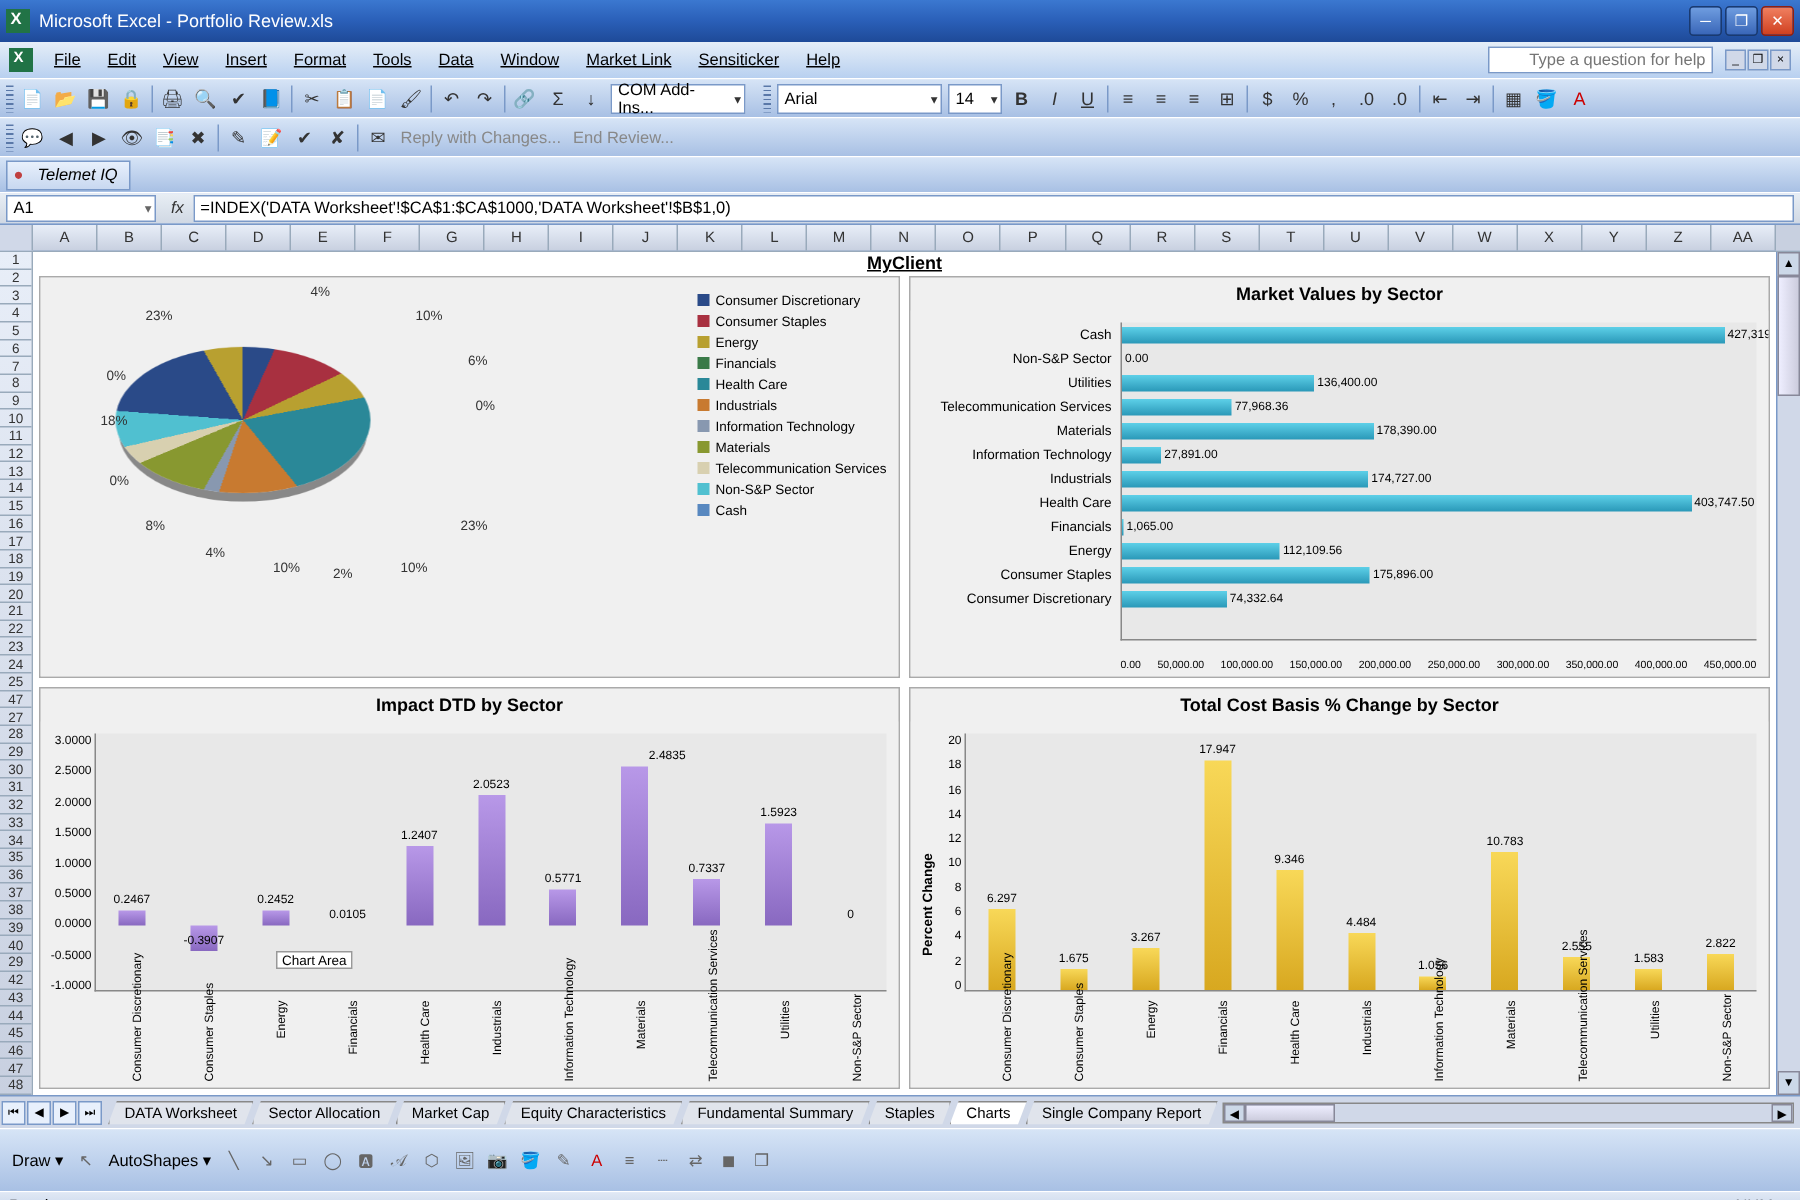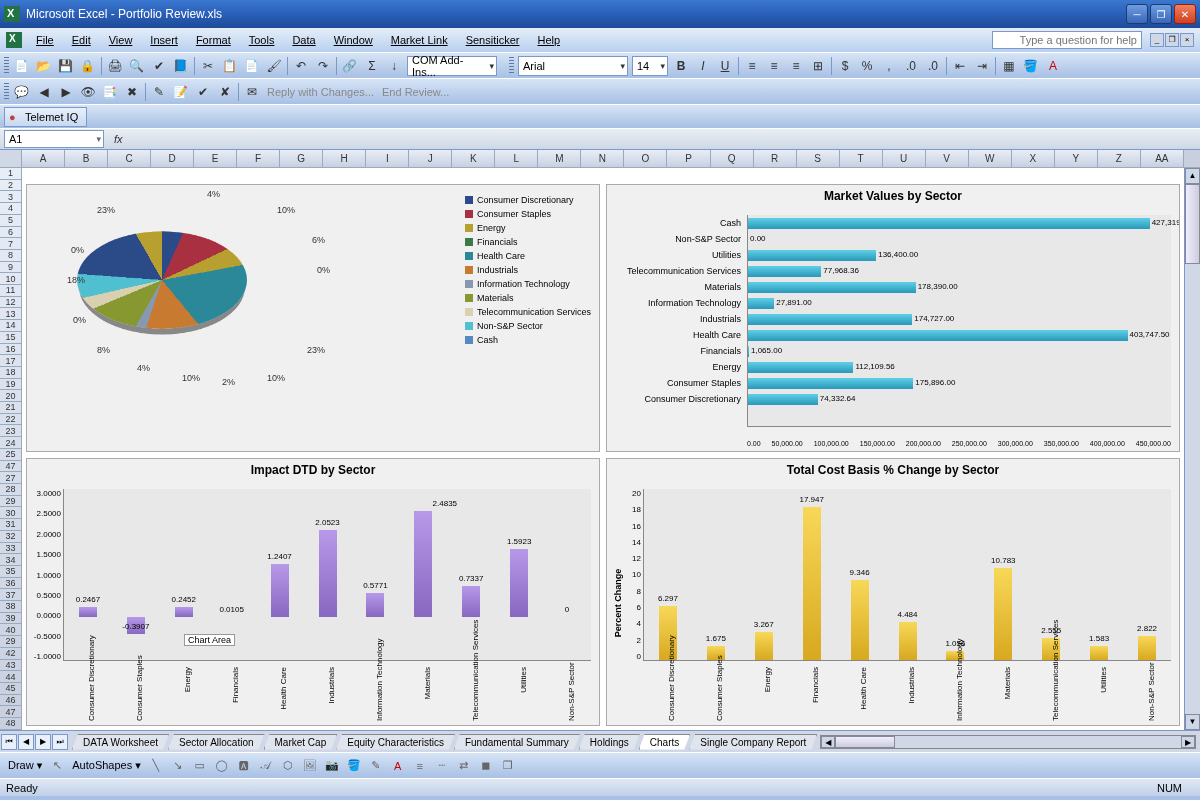--- a/index.html
+++ b/index.html
@@ -26,21 +26,21 @@
 .toolbar-row .tsep { width: 1px; height: 18px; background: #7a99c8; margin: 0 2px; }
 .toolbar-row .tsel { height: 20px; border: 1px solid #7a99c8; background: white; font-size: 11px; display: inline-flex; align-items: center; padding: 0 14px 0 4px; position: relative; margin: 0 2px; cursor: pointer; }
 .toolbar-row .tsel::after { content: "▾"; position: absolute; right: 2px; font-size: 9px; color: #333; }
 .toolbar-row .tlabel { font-size: 11px; color: #888; padding: 0 4px; }
 .formula-row { height: 22px; background: linear-gradient(to bottom, #e8eef4, #d0d8e4); display: flex; align-items: center; border-top: 1px solid #fff; border-bottom: 1px solid #7a99c8; }
 .formula-row .name-box { width: 100px; height: 18px; border: 1px solid #7a99c8; background: white; font-size: 11px; padding: 0 4px; margin: 0 4px; display: flex; align-items: center; position: relative; }
 .formula-row .name-box::after { content: "▾"; position: absolute; right: 2px; font-size: 9px; color: #666; }
 .formula-row .fx { font-size: 11px; font-style: italic; margin: 0 6px; color: #333; cursor: pointer; }
 .formula-row .formula-input { flex: 1; height: 18px; border: 1px solid #7a99c8; background: white; font-size: 11px; padding: 0 4px; display: flex; align-items: center; margin-right: 4px; }
 .telemet-row { height: 24px; background: linear-gradient(to bottom, #d6e4f6, #a8c0e4); display: flex; align-items: center; padding: 0 4px; border-top: 1px solid #fff; }
-.telemet-row .telemet-btn { height: 20px; padding: 0 8px 0 20px; border: 1px solid #7a99c8; background: linear-gradient(to bottom, #e8f0fc, #c8d8f0); font-size: 11px; display: inline-flex; align-items: center; cursor: pointer; position: relative; }
+.telemet-row .telemet-btn { height: 20px; padding: 0 8px 0 20px; border: 1px solid #7a99c8; background: linear-gradient(to bottom, #e8f0fc, #c8d8f0); font-size: 11px; display: inline-flex; align-items: center; cursor: pointer; position: relative; font-style: italic; }
 .telemet-row .telemet-btn::before { content: "●"; position: absolute; left: 4px; color: #c04040; }
 .workspace { display: flex; height: calc(800px - 28px - 24px - 26px - 26px - 24px - 22px - 22px - 22px - 26px - 18px); background: #fff; position: relative; }
 .col-headers { height: 18px; display: flex; background: linear-gradient(to bottom, #e8eef8, #c8d0e0); border-bottom: 1px solid #9ab; font-size: 10px; }
 .col-headers .corner { width: 22px; border-right: 1px solid #9ab; background: #d0d8e8; }
 .col-headers .colh { flex: 1; border-right: 1px solid #9ab; text-align: center; line-height: 18px; color: #333; cursor: pointer; min-width: 0; }
 .grid-area { display: flex; flex: 1; overflow: hidden; }
 .row-headers { width: 22px; background: linear-gradient(to bottom, #e8eef8, #c8d0e0); border-right: 1px solid #9ab; display: flex; flex-direction: column; font-size: 9px; }
 .row-headers .rowh { flex: 1; border-bottom: 1px solid #9ab; text-align: center; display: flex; align-items: center; justify-content: center; color: #333; cursor: pointer; min-height: 0; }
 .sheet-content { flex: 1; position: relative; background: white; }
 .sheet-title { position: absolute; top: 0px; left: 0; width: 100%; text-align: center; font-size: 12px; font-weight: bold; text-decoration: underline; }
@@ -74,21 +74,21 @@
 .ylabel-vert { position: absolute; left: -30px; top: 50%; transform: rotate(-90deg) translateX(-50%); transform-origin: left top; font-size: 9px; font-weight: bold; }
 .chart-area-label { position: absolute; font-size: 9px; border: 1px solid #999; background: #fff; padding: 0 3px; }
 .sheet-tabs { height: 22px; background: #d0d8e8; display: flex; align-items: center; font-size: 10px; border-top: 1px solid #7a99c8; }
 .sheet-tabs .nav-btn { width: 16px; height: 16px; border: 1px solid #7a99c8; background: #e8f0fc; text-align: center; line-height: 14px; cursor: pointer; font-size: 8px; margin-left: 1px; }
 .sheet-tabs .tabs { display: flex; margin-left: 4px; }
 .sheet-tabs .tab { padding: 2px 10px; background: #e0e4ec; border: 1px solid #888; border-bottom: none; margin-right: -1px; cursor: pointer; clip-path: polygon(6px 0, 100% 0, calc(100% - 6px) 100%, 0 100%); }
 .sheet-tabs .tab.active { background: white; font-weight: normal; }
 .sheet-tabs .hscroll { flex: 1; height: 14px; background: #d0d8e8; border: 1px solid #888; margin: 0 4px; position: relative; }
 .sheet-tabs .hscroll .thumb { position: absolute; left: 14px; width: 60px; top: 0; bottom: 0; background: linear-gradient(to bottom, #eef, #ccd); border: 1px solid #889; }
 .sheet-tabs .hscroll .arr { position: absolute; width: 14px; top: 0; bottom: 0; background: #ccd8e8; border: 1px solid #889; text-align: center; font-size: 8px; line-height: 12px; }
-.draw-toolbar { height: 26px; background: linear-gradient(to bottom, #d6e4f6, #a8c0e4); display: flex; align-items: center; padding: 0 4px; border-top: 1px solid #fff; font-size: 11px; }
+.draw-toolbar { height: 42px; background: linear-gradient(to bottom, #d6e4f6, #a8c0e4); display: flex; align-items: center; padding: 0 4px; border-top: 1px solid #fff; font-size: 11px; }
 .draw-toolbar .dlabel { padding: 0 4px; cursor: pointer; }
 .draw-toolbar .dbtn { width: 22px; height: 22px; display: inline-flex; align-items: center; justify-content: center; cursor: pointer; color: #666; }
 .status-bar { height: 18px; background: linear-gradient(to bottom, #e0e8f4, #c0d0e8); display: flex; align-items: center; font-size: 11px; padding: 0 6px; border-top: 1px solid #fff; }
 .status-bar .ready { flex: 1; }
 .status-bar .num { padding: 0 12px; }
 .vscroll { width: 16px; background: #d0d8e8; border-left: 1px solid #7a99c8; position: relative; }
 .vscroll .arr { height: 16px; background: #ccd8e8; border: 1px solid #889; text-align: center; font-size: 8px; line-height: 14px; cursor: pointer; }
 .vscroll .thumb { position: absolute; top: 16px; height: 80px; left: 0; right: 0; background: linear-gradient(to right, #eef, #ccd); border: 1px solid #889; }
 </style>
 </head>
@@ -198,20 +198,21 @@
 </div>
 
 <div class="telemet-row">
   <span class="grip"></span>
   <span class="telemet-btn">Telemet IQ</span>
 </div>
 
 <div class="formula-row">
   <div class="name-box">A1</div>
   <span class="fx">fx</span>
+  <div class="formula-input">=INDEX('DATA Worksheet'!$CA$1:$CA$1000,'DATA Worksheet'!$B$1,0)</div>
 </div>
 
 <div class="col-headers">
   <div class="corner"></div>
   <div id="colh-host" style="display:flex;flex:1">
       <div class="colh">A</div>
       <div class="colh">B</div>
       <div class="colh">C</div>
       <div class="colh">D</div>
       <div class="colh">E</div>
@@ -287,20 +288,21 @@
         <div class="rowh">29</div>
         <div class="rowh">42</div>
         <div class="rowh">43</div>
         <div class="rowh">44</div>
         <div class="rowh">45</div>
         <div class="rowh">46</div>
         <div class="rowh">47</div>
         <div class="rowh">48</div>
       </div>
     <div class="sheet-content">
+      <div class="sheet-title">MyClient</div>
       <div class="chart-grid">
 
         <div class="chart-box">
           <div class="chart-body">
             <div class="pie-area">
               <div class="pie" id="pie" style="background: conic-gradient(rgb(42, 74, 136) 0%, rgb(42, 74, 136) 4%, rgb(168, 48, 64) 4%, rgb(168, 48, 64) 14%, rgb(184, 160, 48) 14%, rgb(184, 160, 48) 20%, rgb(58, 122, 72) 20%, rgb(58, 122, 72) 20%, rgb(42, 136, 152) 20%, rgb(42, 136, 152) 43%, rgb(200, 122, 48) 43%, rgb(200, 122, 48) 53%, rgb(136, 152, 176) 53%, rgb(136, 152, 176) 55%, rgb(136, 152, 48) 55%, rgb(136, 152, 48) 65%, rgb(216, 208, 176) 65%, rgb(216, 208, 176) 69%, rgb(80, 192, 208) 69%, rgb(80, 192, 208) 77%, rgb(88, 136, 192) 77%, rgb(88, 136, 192) 77%, rgb(42, 74, 136) 77%, rgb(42, 74, 136) 95%, rgb(168, 48, 64) 95%, rgb(168, 48, 64) 95%, rgb(184, 160, 48) 95%, rgb(184, 160, 48) 118%);"></div>
               <div id="pie-labels">
                   <span class="pie-label" style="left: 170px; top: -6px;">4%</span>
                   <span class="pie-label" style="left: 240px; top: 10px;">10%</span>
                   <span class="pie-label" style="left: 275px; top: 40px;">6%</span>
@@ -553,21 +555,21 @@
   <span class="nav-btn">⏮</span>
   <span class="nav-btn">◀</span>
   <span class="nav-btn">▶</span>
   <span class="nav-btn">⏭</span>
   <div class="tabs" id="sheet-tabs-host">
       <div class="tab">DATA Worksheet</div>
       <div class="tab">Sector Allocation</div>
       <div class="tab">Market Cap</div>
       <div class="tab">Equity Characteristics</div>
       <div class="tab">Fundamental Summary</div>
-      <div class="tab">Holdings</div>
+      <div class="tab">Staples</div>
       <div class="tab active">Charts</div>
       <div class="tab">Single Company Report</div>
     </div>
   <div class="hscroll">
     <div class="arr" style="left:0">◀</div>
     <div class="thumb"></div>
     <div class="arr" style="right:0">▶</div>
   </div>
 </div>
 

